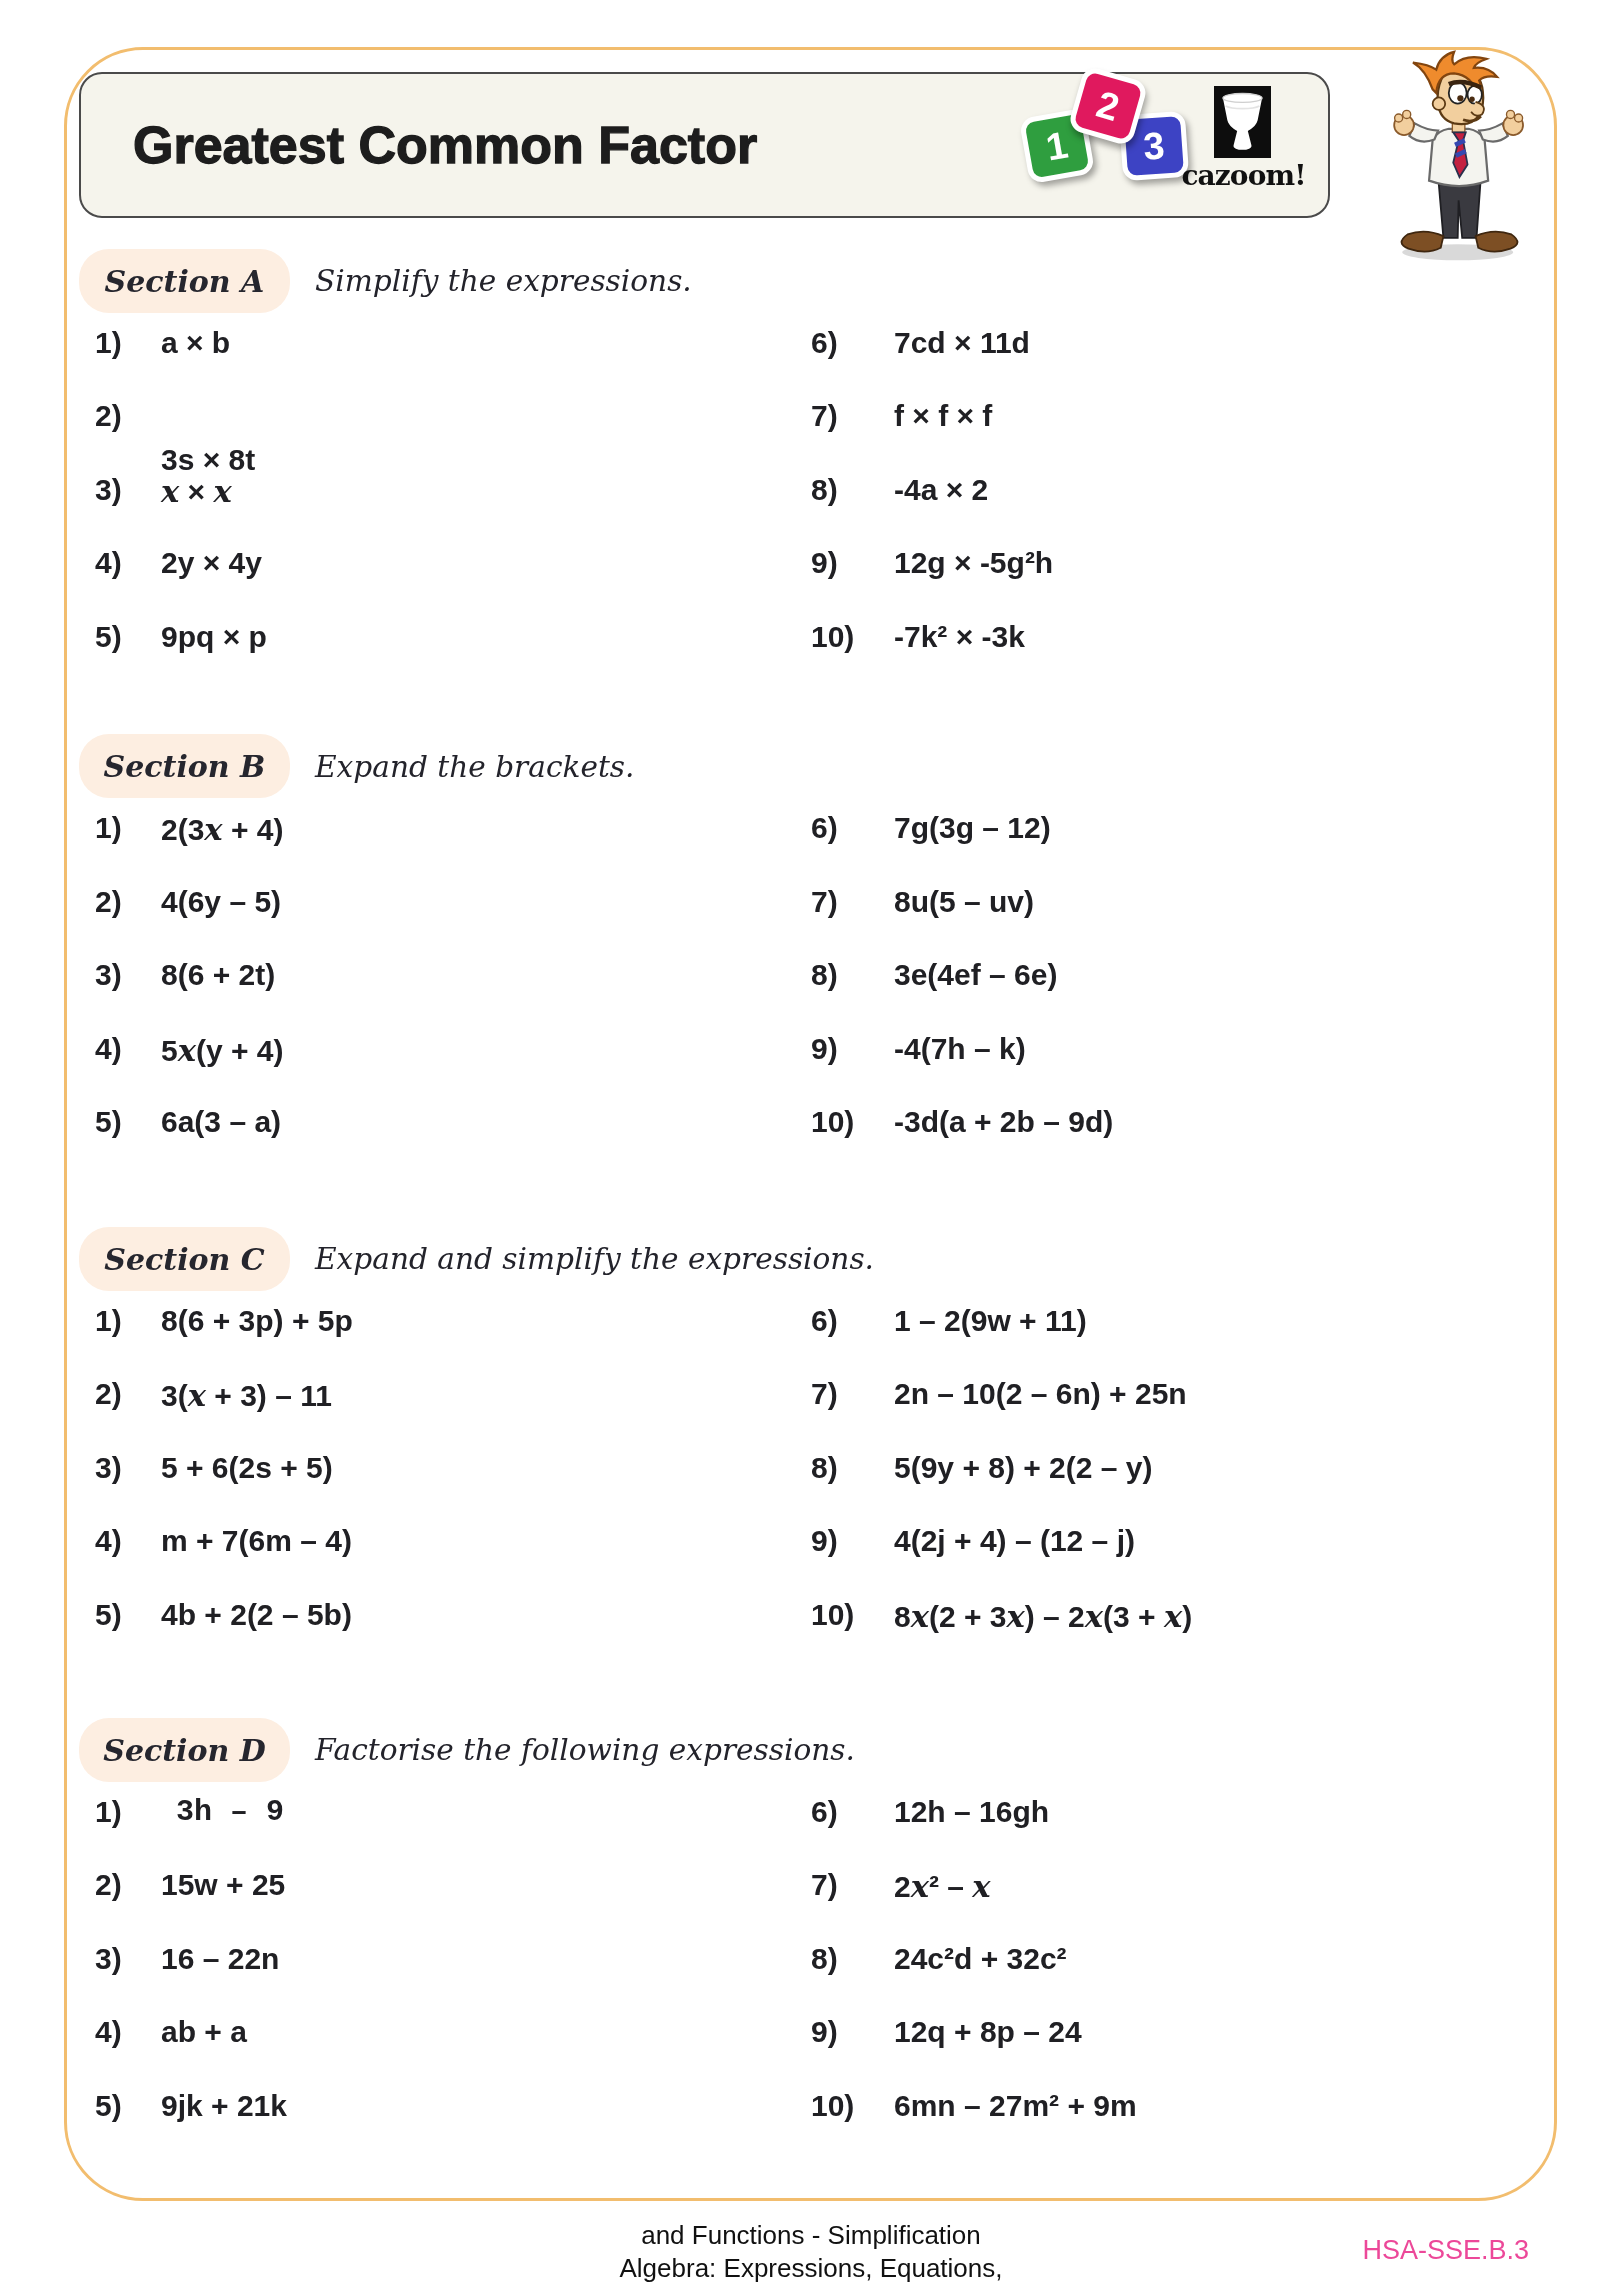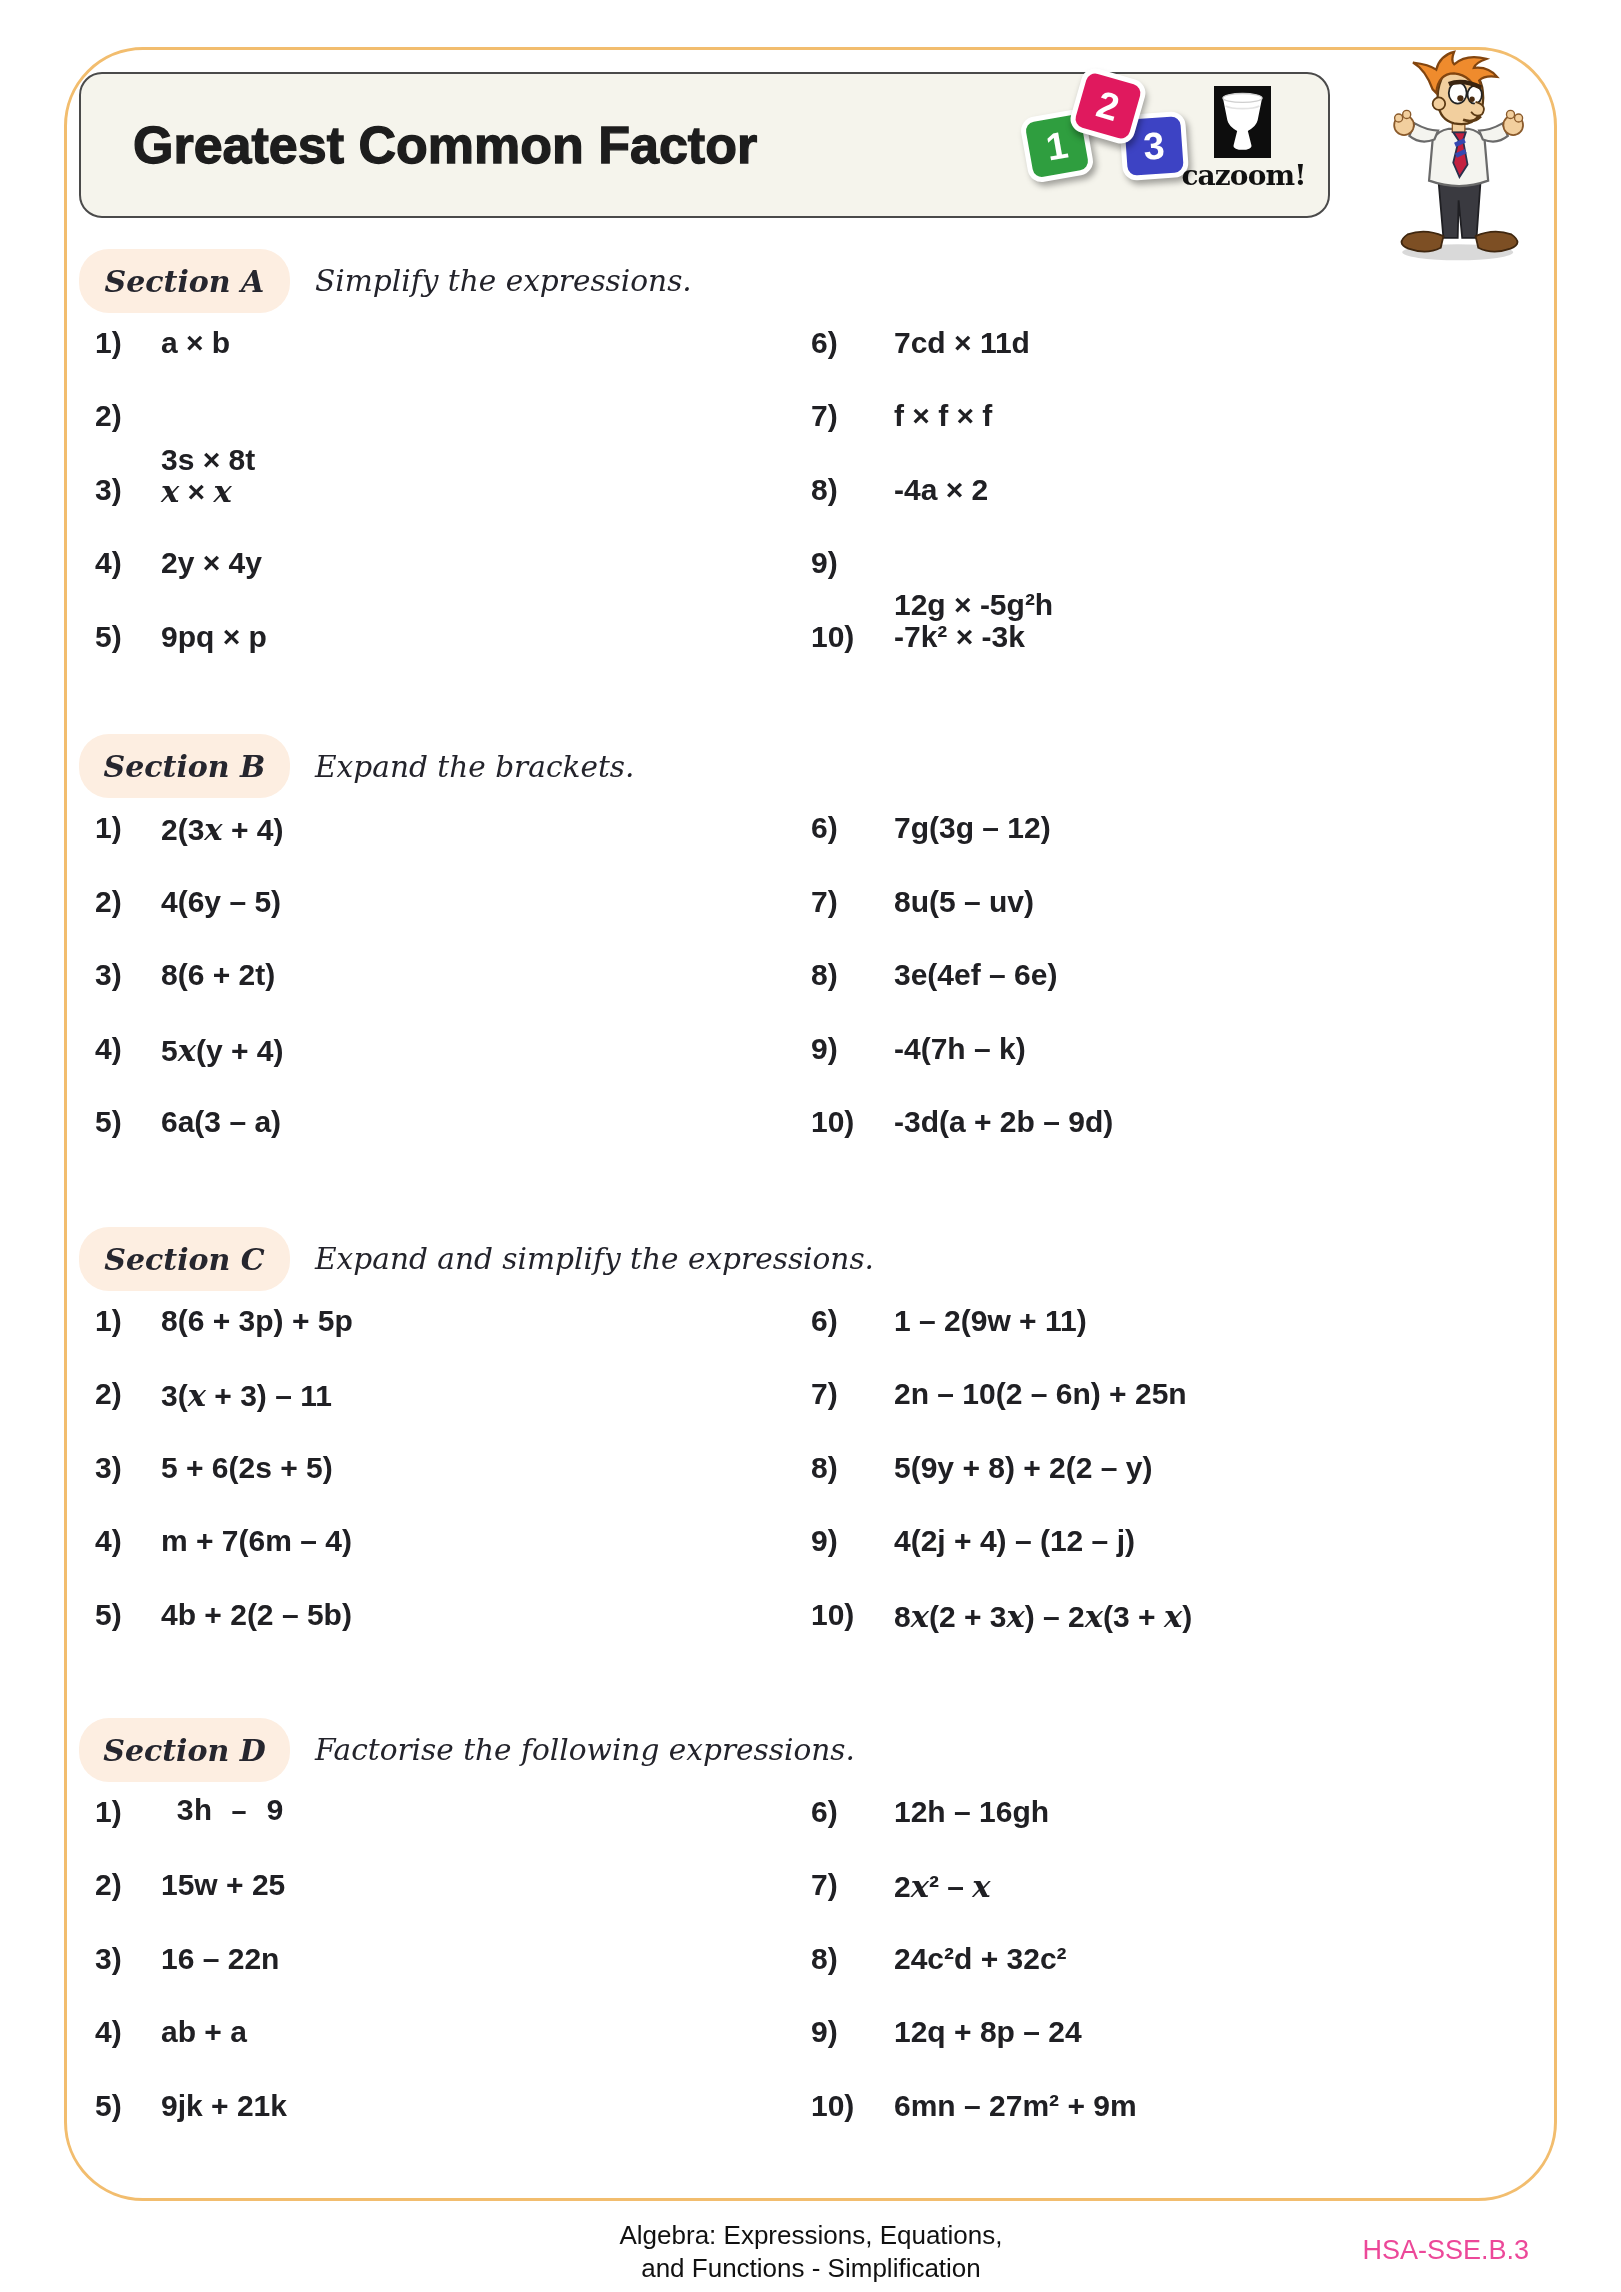--- a/index.html
+++ b/index.html
@@ -139,21 +139,21 @@
       <div class="problem-row" style="top: 399px;">
         <span style="left: 811px;">7)</span>
         <span style="left: 894px;">f × f × f</span>
       </div>
       <div class="problem-row" style="top: 473px;">
         <span style="left: 811px;">8)</span>
         <span style="left: 894px;">-4a × 2</span>
       </div>
       <div class="problem-row" style="top: 546px;">
         <span style="left: 811px;">9)</span>
-        <span style="left: 894px; margin-top: 42px;">12g × -5g²h</span>
+        <span style="left: 894px;">12g × -5g²h</span>
       </div>
       <div class="problem-row" style="top: 620px;">
         <span style="left: 811px;">10)</span>
         <span style="left: 894px;">-7k² × -3k</span>
       </div>
       <div class="section-pill" style="top: 734px;">
         <span class="section-label">Section B</span>
       </div>
       <span class="section-instruction" style="top: 750px;">Expand the brackets.</span>
       <div class="problem-row" style="top: 811px;">
@@ -280,19 +280,19 @@
         <span style="left: 811px;">9)</span>
         <span style="left: 894px;">12q + 8p – 24</span>
       </div>
       <div class="problem-row" style="top: 2089px;">
         <span style="left: 811px;">10)</span>
         <span style="left: 894px;">6mn – 27m² + 9m</span>
       </div>
     </div>
 
   <div class="footer-center">
+    <div>and Functions - Simplification</div>
     <div>Algebra: Expressions, Equations,</div>
-    <div>and Functions - Simplification</div>
   </div>
   <div class="footer-right">HSA-SSE.B.3</div>
 
 </div>
 
 
 </body></html>

